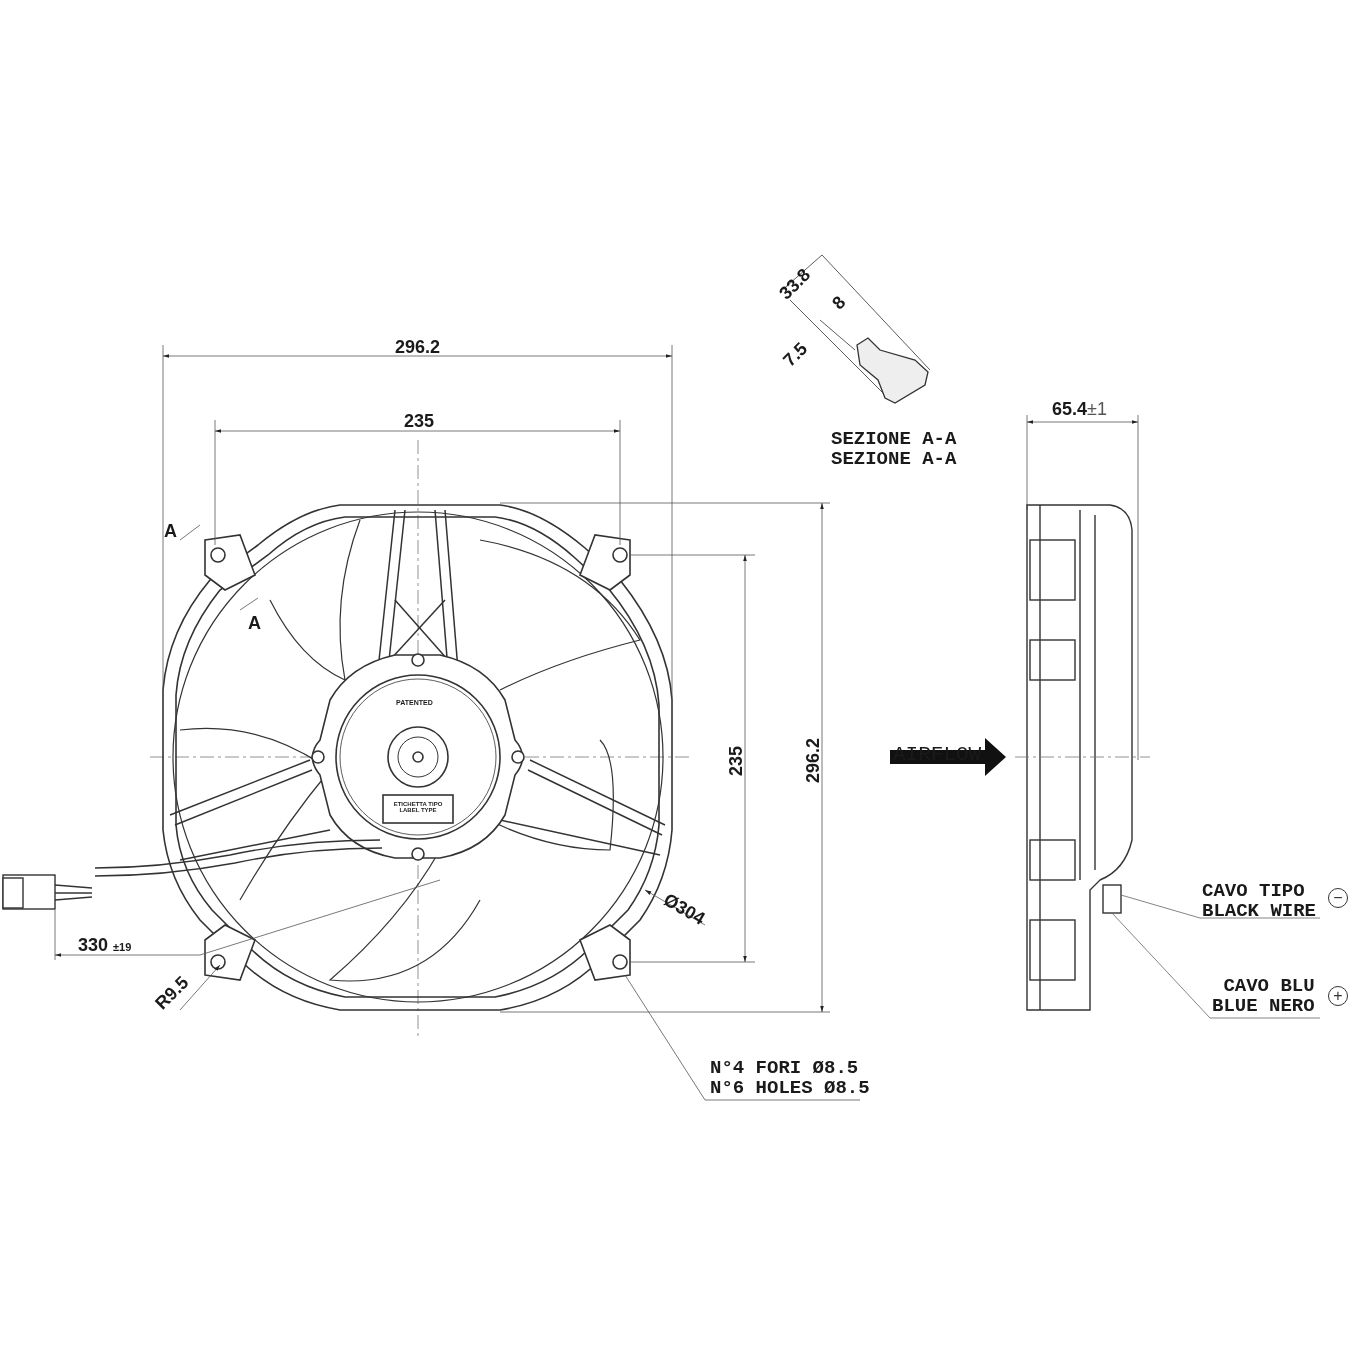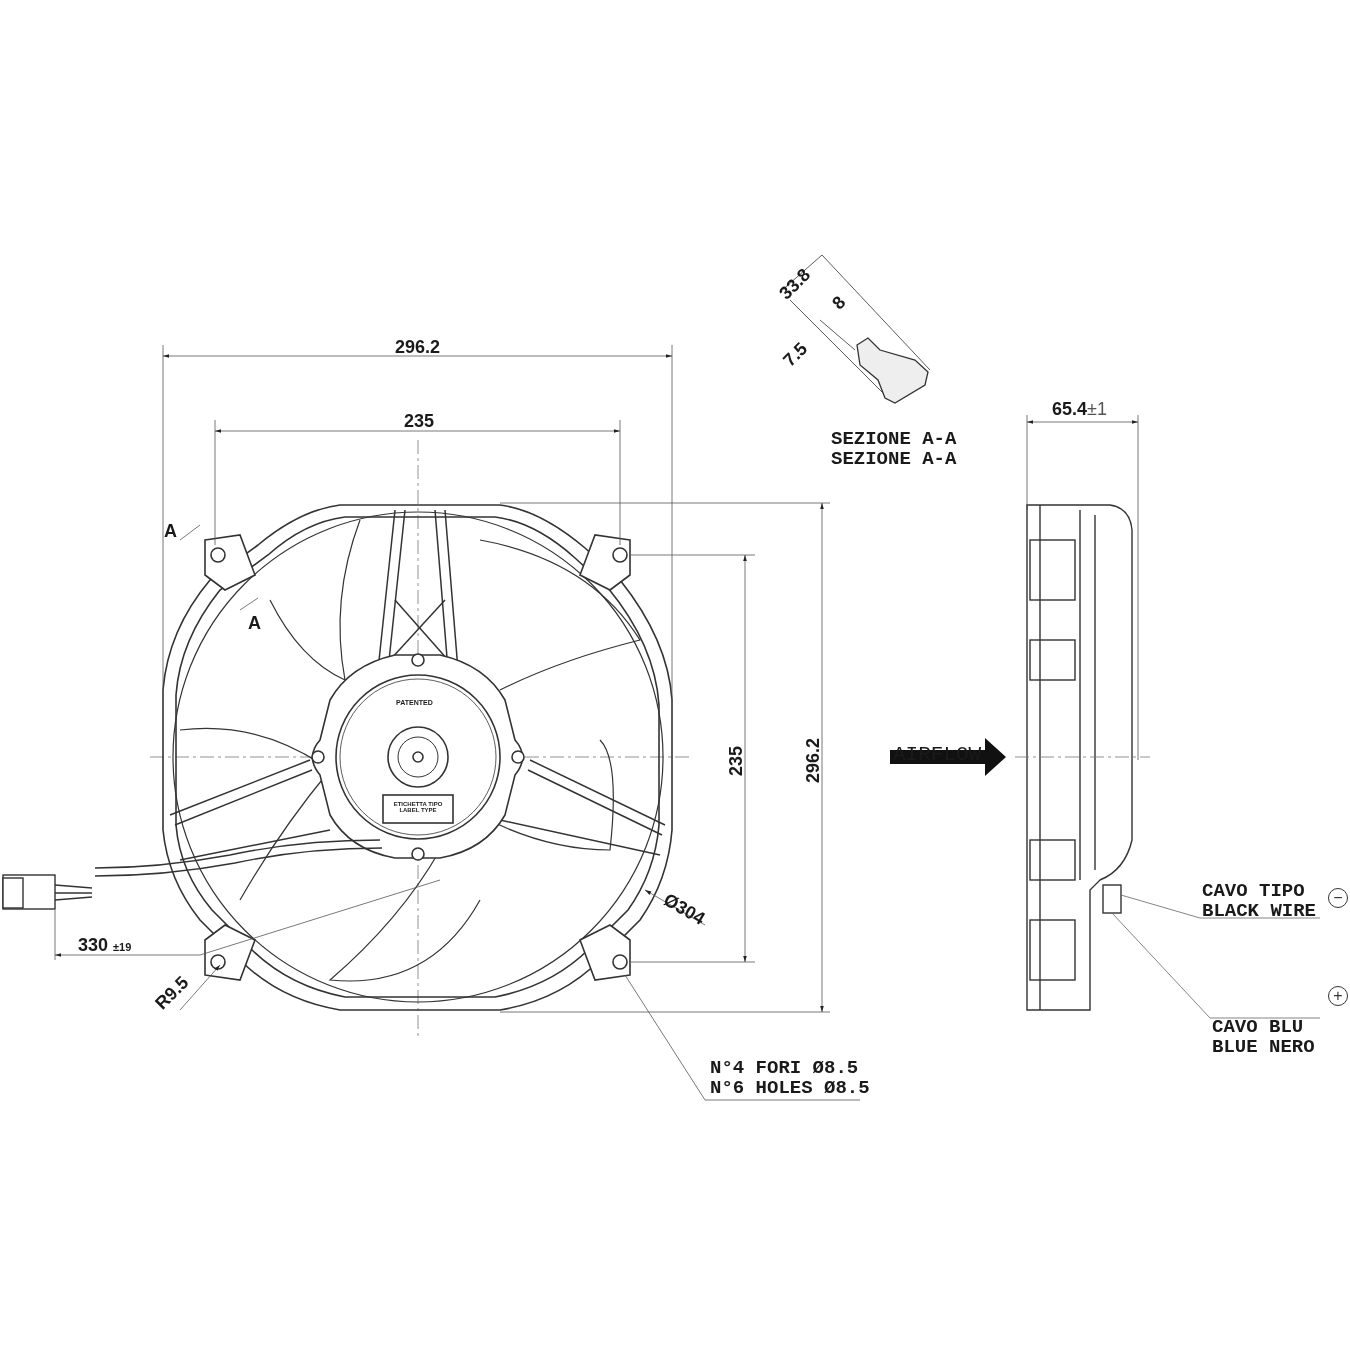--- a/index.html
+++ b/index.html
@@ -178,17 +178,17 @@
 
 <div class="txt dim" style="left:1052px; top:400px;">
   <span>65.4</span><span style="font-weight:normal; color:#555;">±1</span>
 </div>
 <div class="txt label" style="left:893px; top:709px; font-weight:normal; font-size:21px;margin-top:35px;">AIRFLOW</div>
 <div class="txt label" style="left:1202px; top:882px;">
   <div>CAVO TIPO</div>
   <div>BLACK WIRE</div>
 </div>
 <div class="sym" style="left:1328px; top:888px;">−</div>
-<div class="txt label" style="left:1212px; top:1018px;">
+<div class="txt label" style="left:1212px; top:977px;text-align:right;">
   <div>CAVO BLU</div>
   <div>BLUE NERO</div>
 </div>
 <div class="sym" style="left:1328px; top:986px;">+</div>
 
 </body></html>

